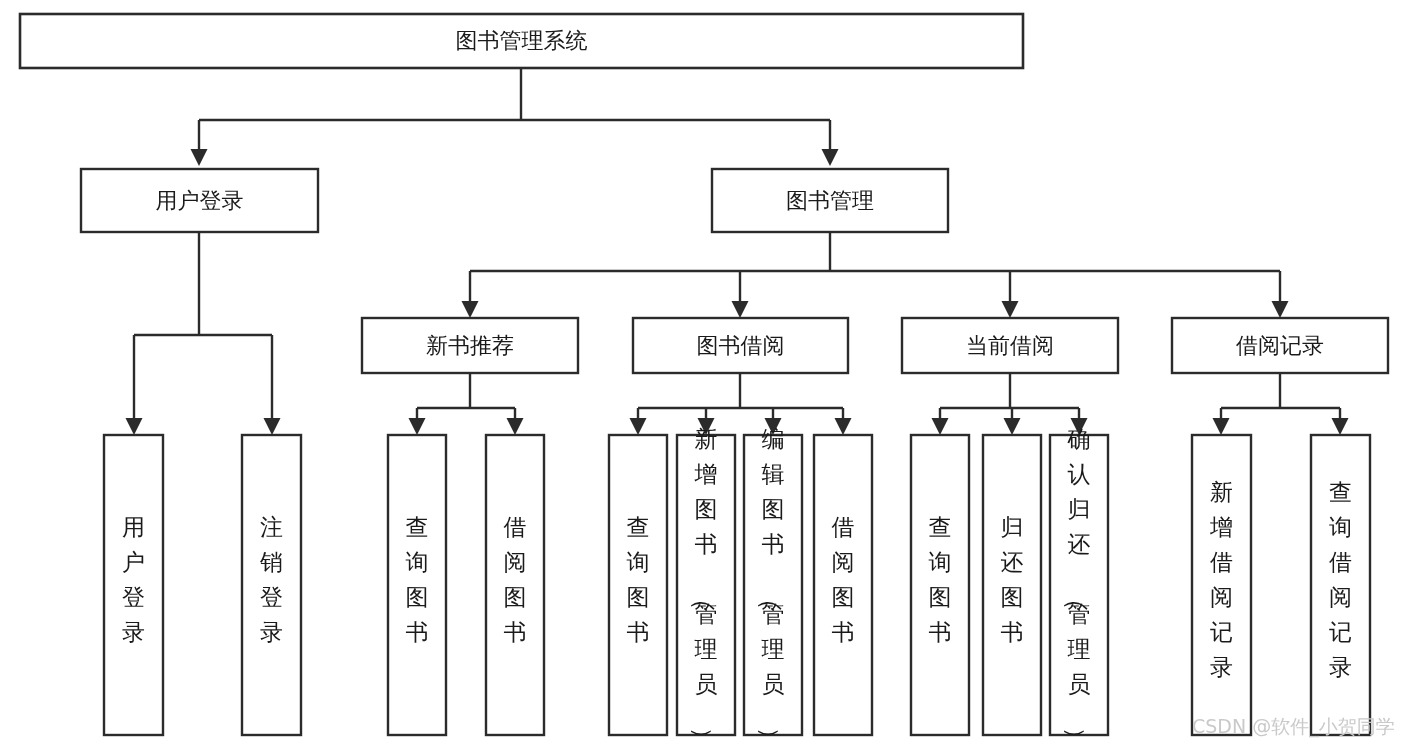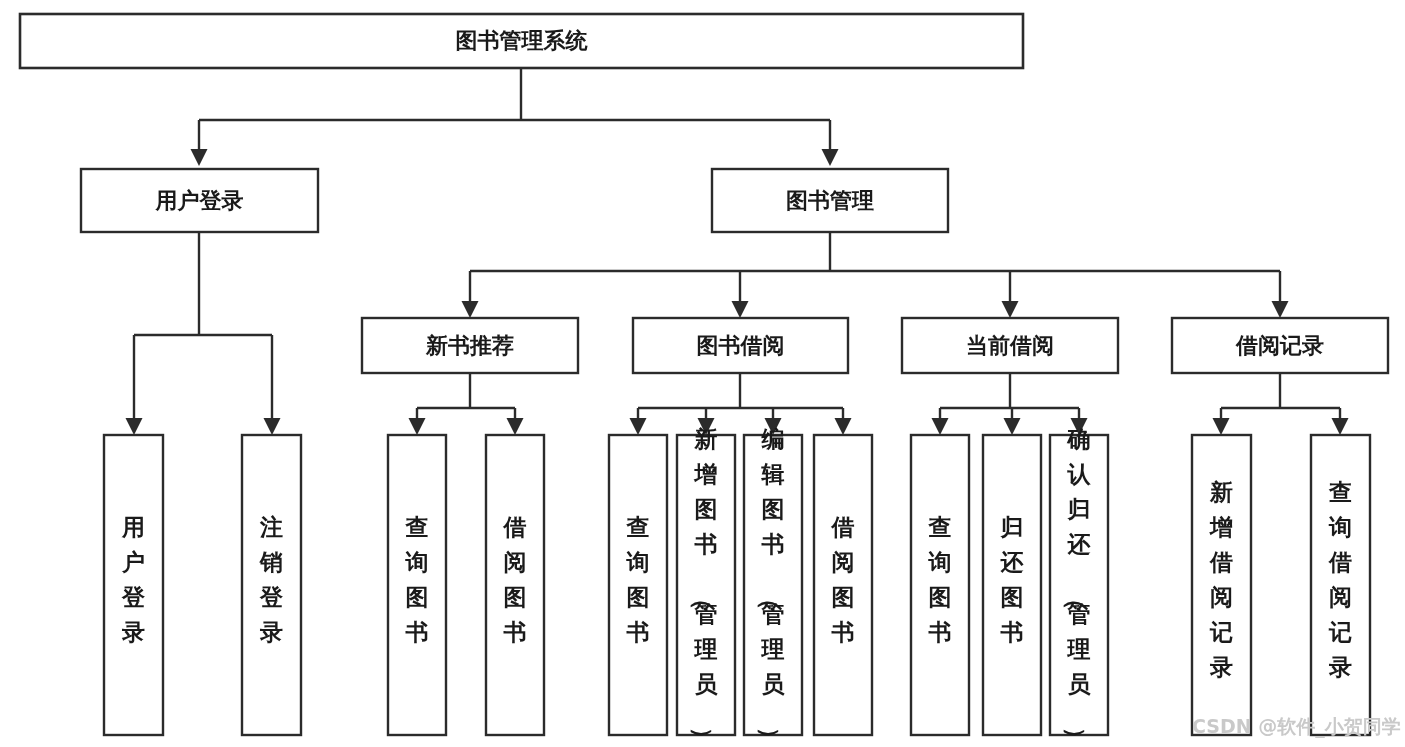--- a/index.html
+++ b/index.html
@@ -14,21 +14,20 @@
     position: relative;
     overflow: hidden;
     font-family: "DejaVu Sans", "Liberation Sans", sans-serif;
   }
   #diagram-root {
     position: absolute;
     left: 0;
     top: 0;
     width: 1405px;
     height: 747px;
-    font-weight: bold;
   }
   svg.diagram {
     display: block;
     width: 1405px;
     height: 747px;
     background: #ffffff;
   }
   .node-box {
     fill: #ffffff;
     stroke: #2b2b2b;

